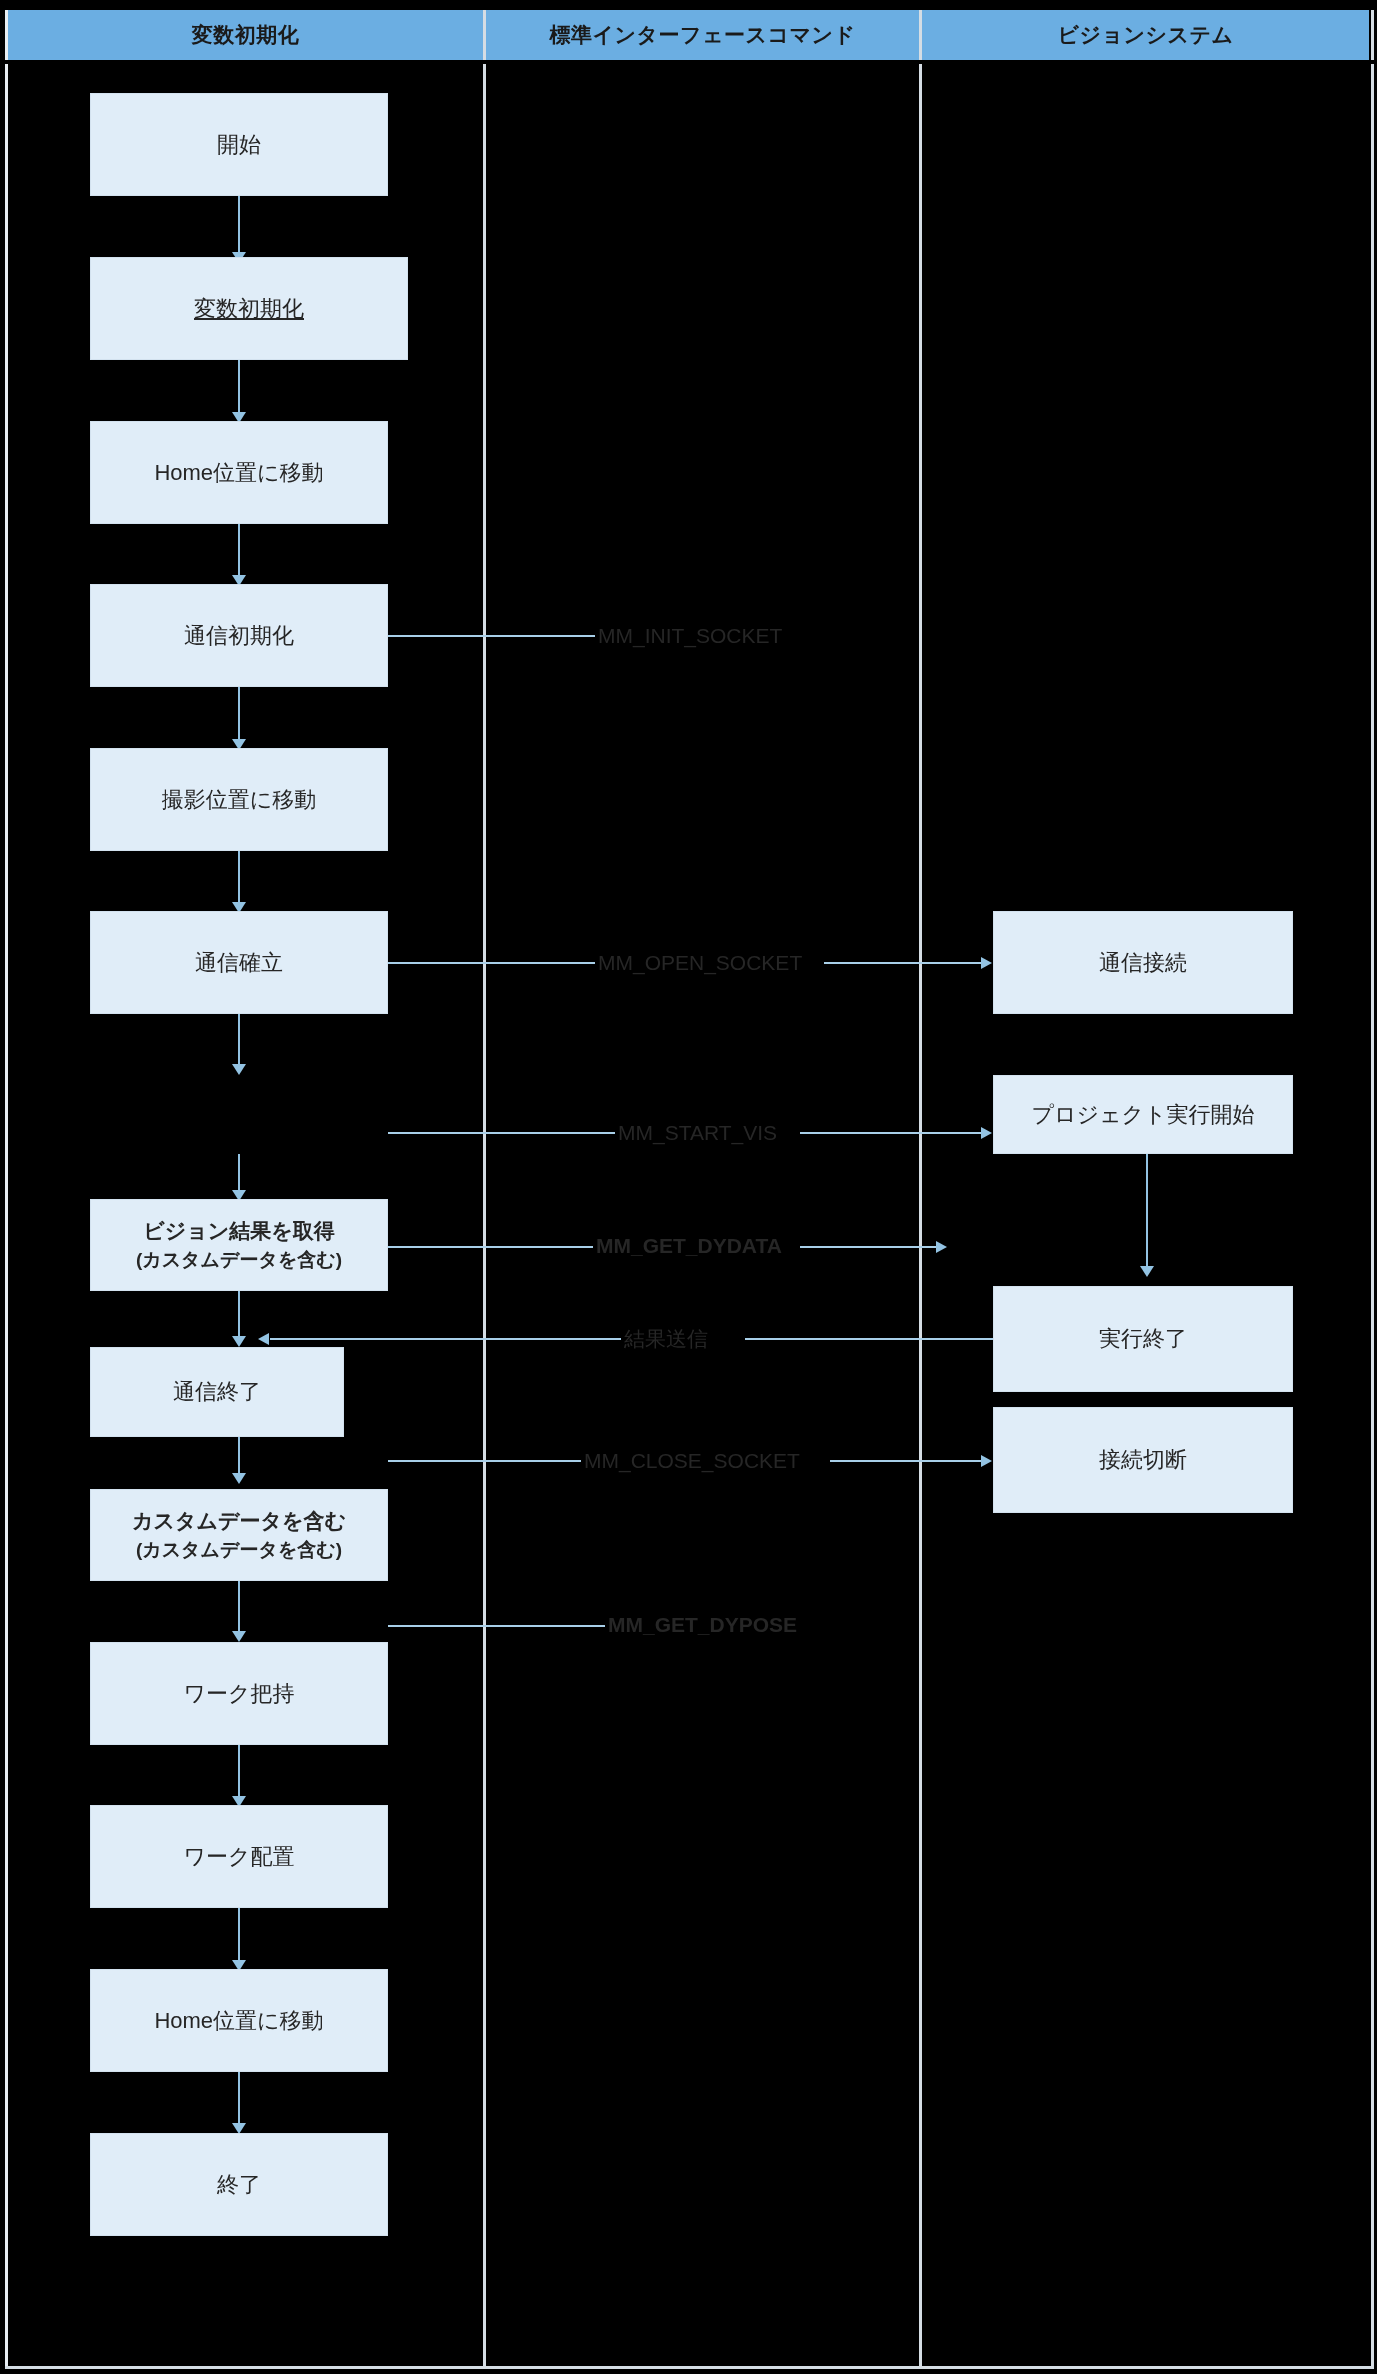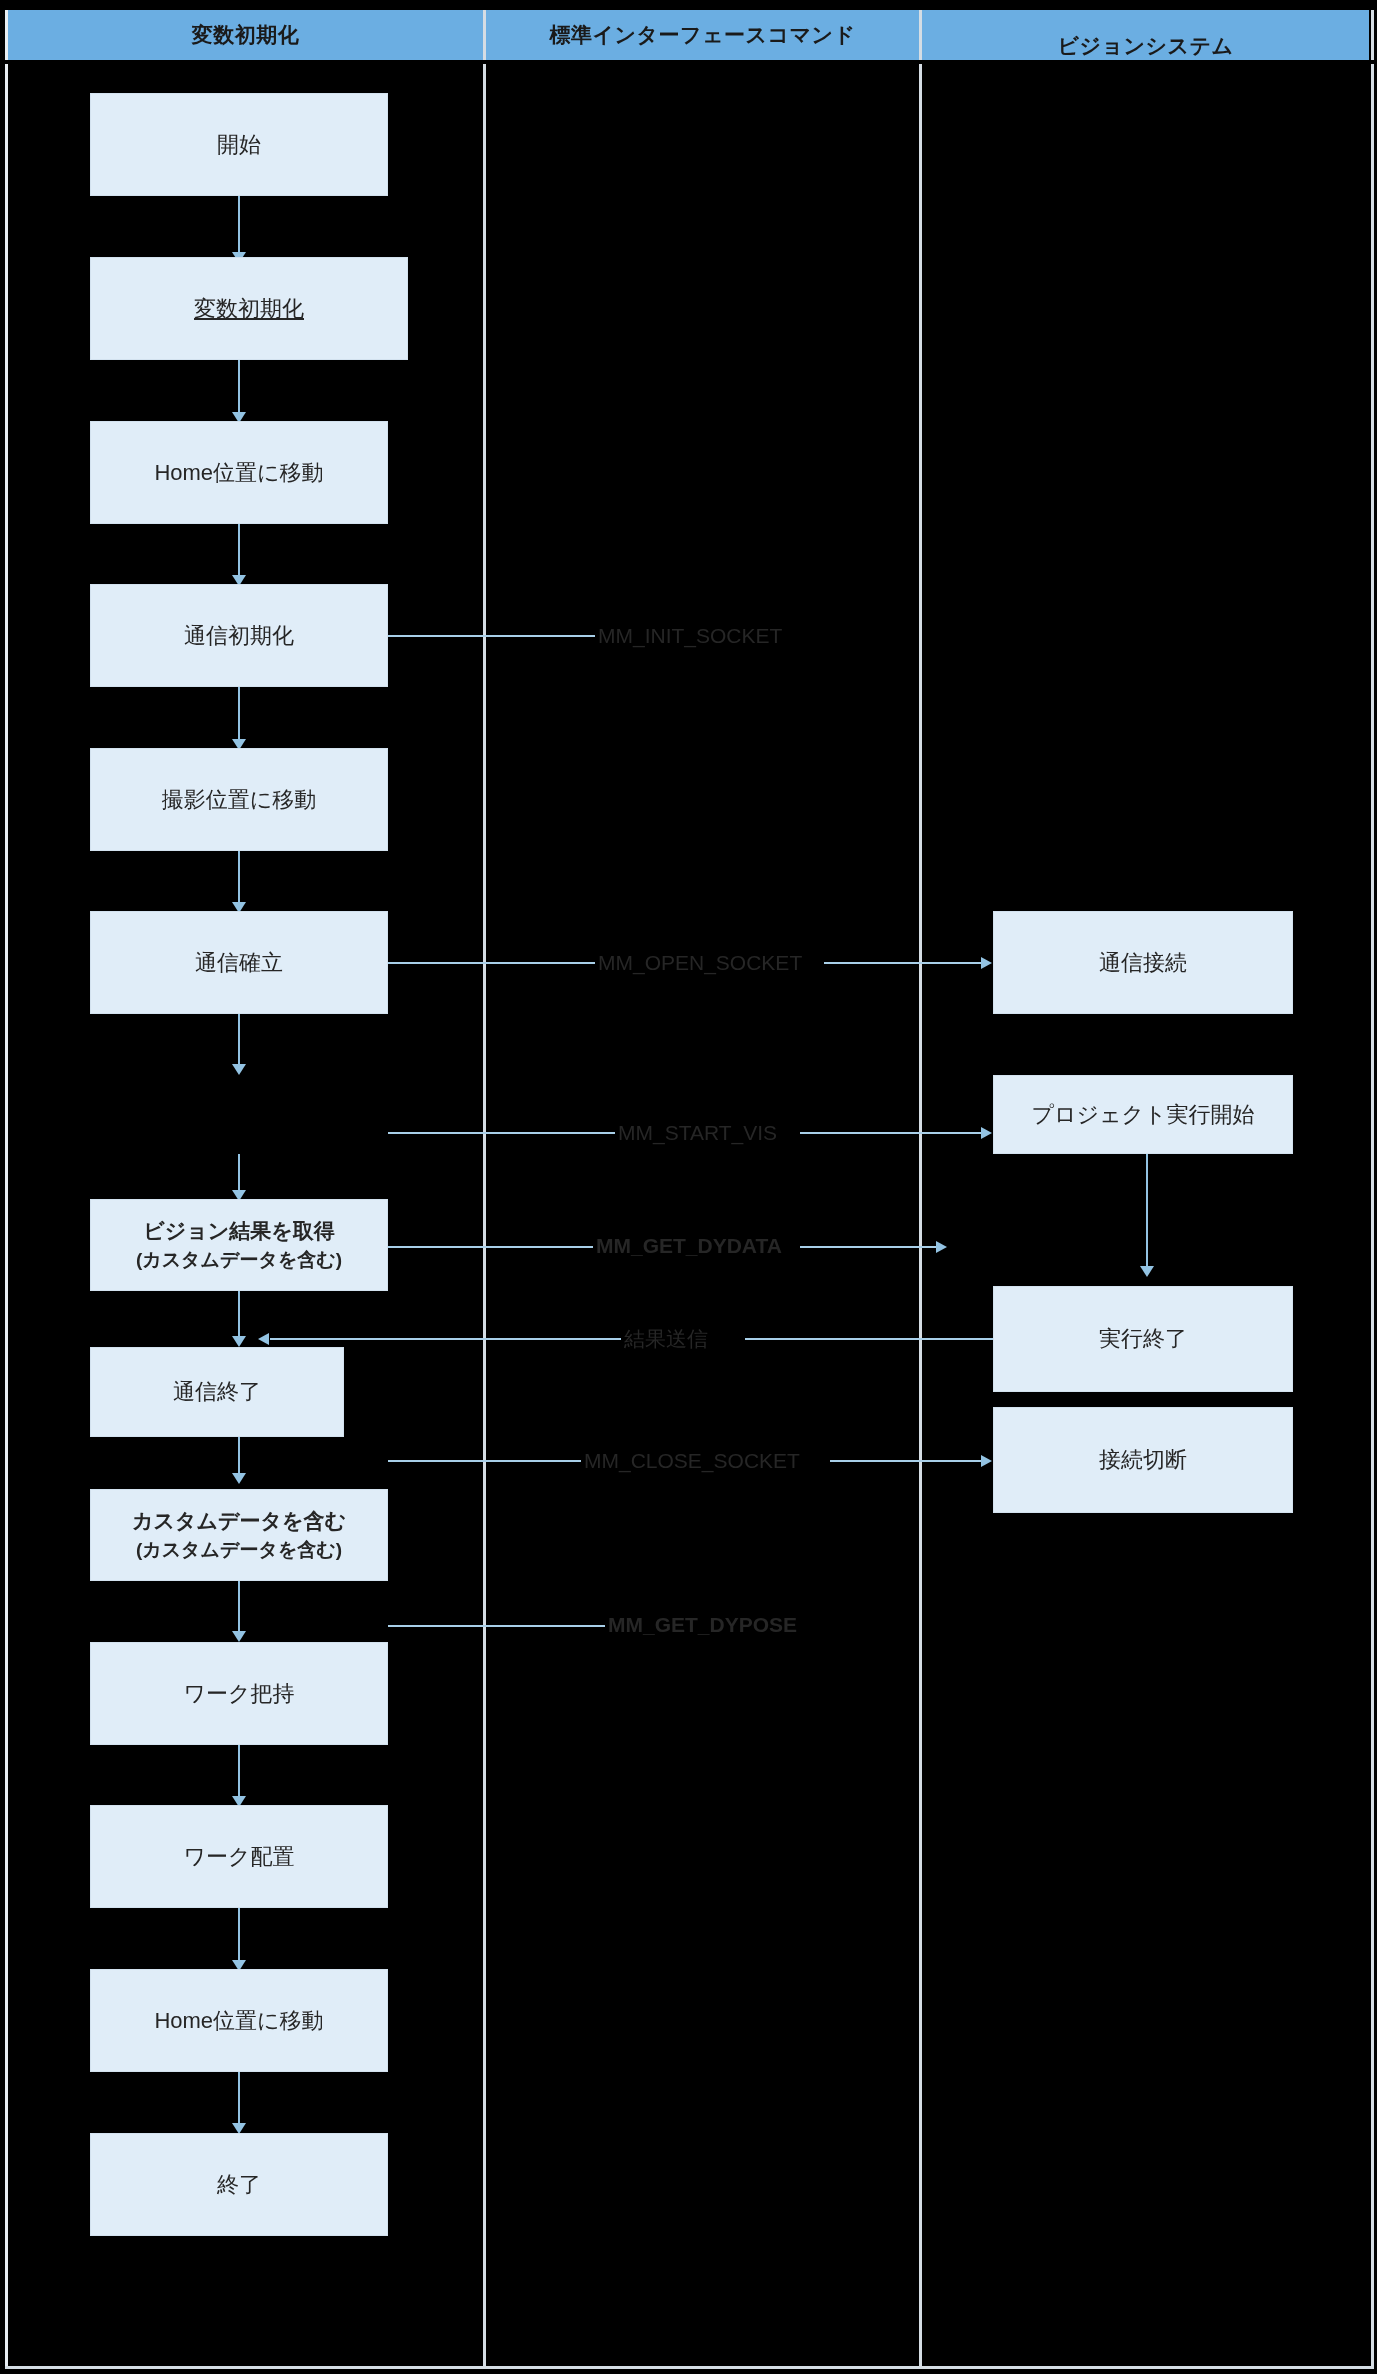--- a/index.html
+++ b/index.html
@@ -150,21 +150,21 @@
   <div class="lane-divider" style="left:483px;"></div>
   <div class="lane-divider" style="left:919px;"></div>
   <div class="header-gap"></div>
 
   <div class="lane-header" style="left:8px;  width:475px;">
     <span>変数初期化</span>
   </div>
   <div class="lane-header" style="left:486px; width:433px;">
     <span>標準インターフェースコマンド</span>
   </div>
-  <div class="lane-header" style="left:922px; width:447px;align-items:flex-end;">
+  <div class="lane-header" style="left:922px; width:447px;">
     <span>ビジョンシステム</span>
   </div>
 
   <div class="vline" style="left:238px; top:196px;  height:62px;"></div>
   <div class="arrow-down" style="left:232px; top:252px;"></div>
 
   <div class="vline" style="left:238px; top:360px;  height:58px;"></div>
   <div class="arrow-down" style="left:232px; top:412px;"></div>
 
   <div class="vline" style="left:238px; top:524px;  height:57px;"></div>

